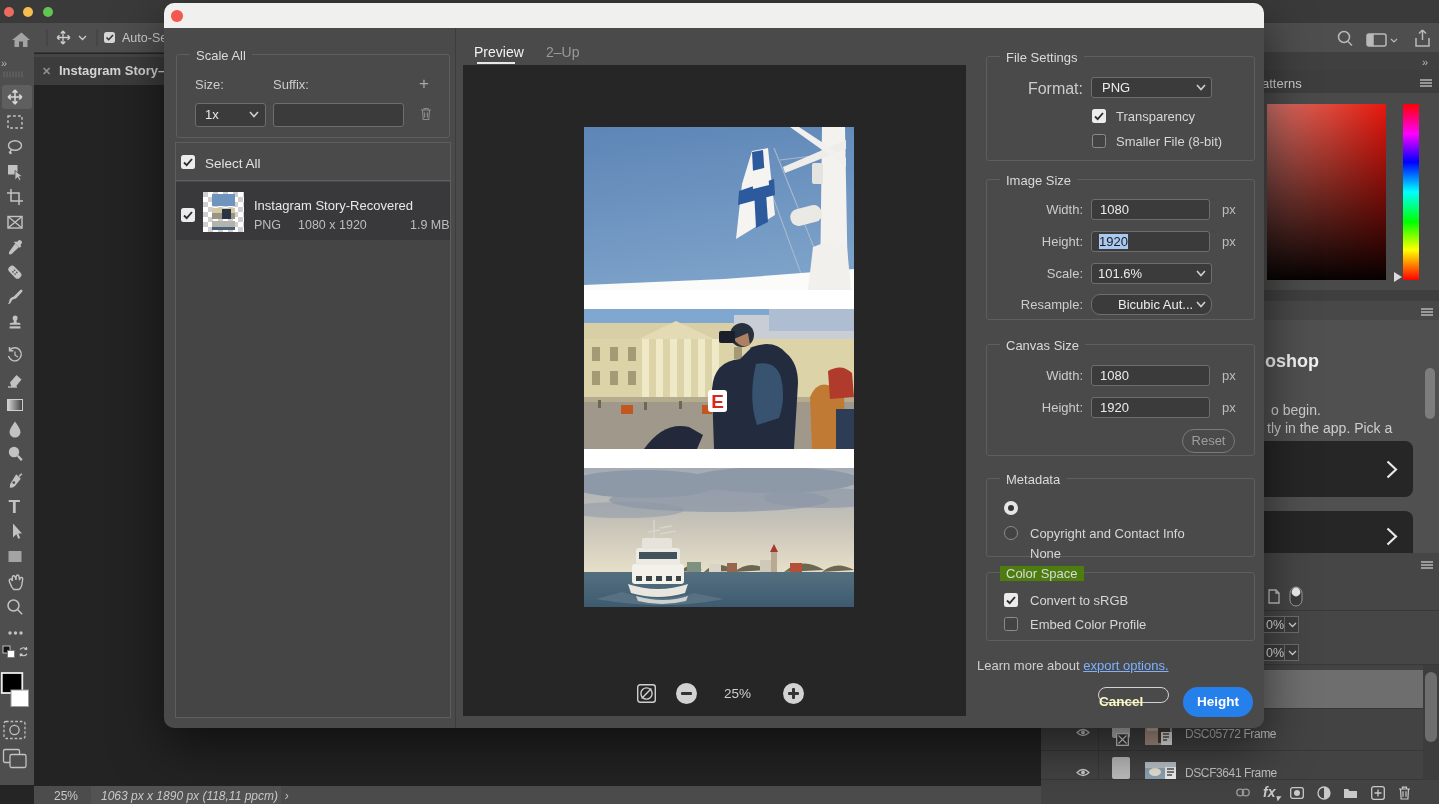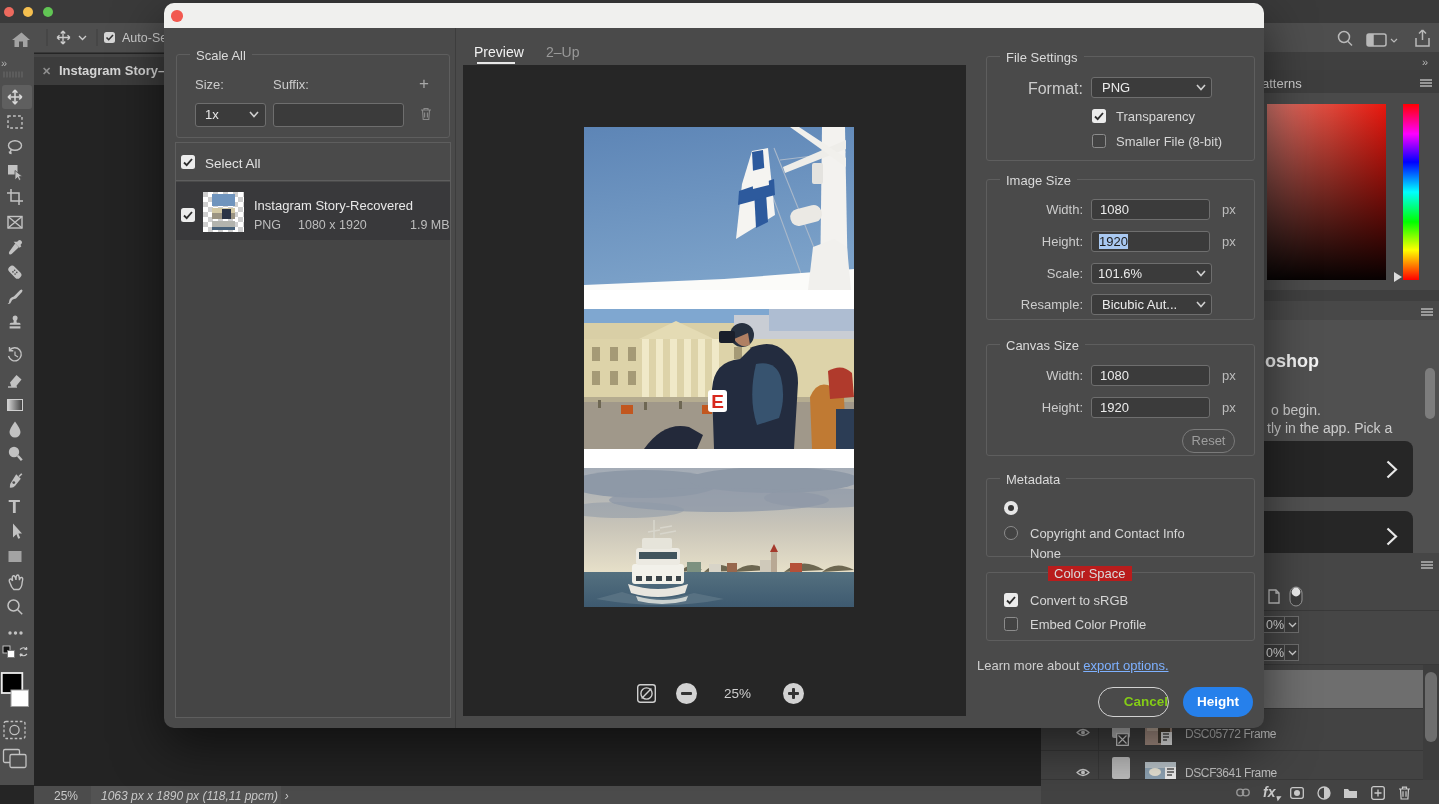--- a/index.html
+++ b/index.html
@@ -610,21 +610,21 @@
     <div class="abs" style="left:819px;top:231px;width:100px;text-align:right;color:#cccccc;font-size:13px;">Height:</div>
     <div class="abs" style="left:927px;top:228px;width:119px;height:21px;background:#3b3b3b;border:1px solid #6e6e6e;border-radius:3px;"></div>
     <div class="abs" style="left:935px;top:231px;background:#a9c9f2;color:#1c1c1c;font-size:13px;line-height:15px;">1920</div>
     <div class="abs" style="left:1058px;top:231px;color:#bdbdbd;font-size:13px;">px</div>
     <div class="abs" style="left:819px;top:263px;width:100px;text-align:right;color:#cccccc;font-size:13px;">Scale:</div>
     <div class="abs" style="left:927px;top:260px;width:121px;height:21px;background:#3b3b3b;border:1px solid #6e6e6e;border-radius:3px;color:#ececec;font-size:13px;line-height:19px;padding-left:6px;">101.6%</div>
     <svg class="abs" style="left:1032px;top:267px;" width="10" height="7" viewBox="0 0 10 7">
         <path d="M1 1 L5 5.5 L9 1" stroke="#cfcfcf" stroke-width="1.6" fill="none"></path>
       </svg>
     <div class="abs" style="left:819px;top:294px;width:100px;text-align:right;color:#cccccc;font-size:13px;">Resample:</div>
-    <div class="abs" style="left:927px;top:291px;width:121px;height:21px;background:#3b3b3b;border:1px solid #6e6e6e;border-radius:3px;color:#ececec;font-size:13px;line-height:19px;padding-left:10px;">Bicubic Aut...</div>
+    <div class="abs" style="left:927px;top:291px;width:121px;height:21px;background:#3b3b3b;border:1px solid #6e6e6e;border-radius:9px;color:#ececec;font-size:13px;line-height:19px;padding-left:26px;">Bicubic Aut...</div>
     <svg class="abs" style="left:1032px;top:298px;" width="10" height="7" viewBox="0 0 10 7">
         <path d="M1 1 L5 5.5 L9 1" stroke="#cfcfcf" stroke-width="1.6" fill="none"></path>
       </svg>
 
     <div class="abs" style="left:822px;top:341px;width:269px;height:112px;border:1px solid #5e5e5e;border-radius:3px;"></div>
     <div class="abs" style="left:836px;top:335px;background:#4a4a4a;padding:0 6px;color:#dadada;font-size:13px;">Canvas Size</div>
     <div class="abs" style="left:819px;top:365px;width:100px;text-align:right;color:#cccccc;font-size:13px;">Width:</div>
     <div class="abs" style="left:927px;top:362px;width:119px;height:21px;background:#3b3b3b;border:1px solid #6e6e6e;border-radius:3px;color:#ececec;font-size:13px;line-height:19px;padding-left:8px;">1080</div>
     <div class="abs" style="left:1058px;top:365px;color:#bdbdbd;font-size:13px;">px</div>
     <div class="abs" style="left:819px;top:397px;width:100px;text-align:right;color:#cccccc;font-size:13px;">Height:</div>
@@ -634,27 +634,27 @@
 
     <div class="abs" style="left:822px;top:475px;width:269px;height:79px;border:1px solid #5e5e5e;border-radius:3px;"></div>
     <div class="abs" style="left:836px;top:469px;background:#4a4a4a;padding:0 6px;color:#dadada;font-size:13px;">Metadata</div>
     <div class="abs" style="left:840px;top:498px;width:14px;height:14px;border-radius:50%;background:#e6e6e6;"></div>
     <div class="abs" style="left:844px;top:502px;width:6px;height:6px;border-radius:50%;background:#353535;"></div>
     <div class="abs" style="left:866px;top:498px;color:#d6d6d6;font-size:13px;margin-top:45px;">None</div>
     <div class="abs" style="left:840px;top:523px;width:14px;height:14px;border-radius:50%;background:#434343;border:1px solid #8c8c8c;"></div>
     <div class="abs" style="left:866px;top:523px;color:#d6d6d6;font-size:13px;">Copyright and Contact Info</div>
 
     <div class="abs" style="left:822px;top:569px;width:269px;height:69px;border:1px solid #5e5e5e;border-radius:3px;"></div>
-    <div class="abs" style="left:884px;top:563px;background:#b91c1c;padding:0 6px;color:#dadada;font-size:13px;">Color Space</div>
+    <div class="abs" style="left:836px;top:563px;background:#4d7c0f;padding:0 6px;color:#dadada;font-size:13px;">Color Space</div>
     <div class="abs" style="left:840px;top:590px;width:14px;height:14px;background:#ececec;border-radius:2.5px;"></div>
     <svg class="abs" style="left:842px;top:593px;" width="10" height="9" viewBox="0 0 10 9">
         <path d="M1 4.5 L3.7 7.2 L9 1" stroke="#2d2d2d" stroke-width="1.8" fill="none"></path>
       </svg>
     <div class="abs" style="left:866px;top:590px;color:#d6d6d6;font-size:13px;">Convert to sRGB</div>
     <div class="abs" style="left:840px;top:614px;width:14px;height:14px;background:#434343;border:1px solid #8c8c8c;border-radius:2.5px;"></div>
     <div class="abs" style="left:866px;top:614px;color:#d6d6d6;font-size:13px;">Embed Color Profile</div>
 
     <div class="abs" style="left:813px;top:655px;color:#cecece;font-size:13px;">Learn more about <span style="color:#7eb1ff;text-decoration:underline;">export options.</span></div>
-    <div class="abs" style="left:934px;top:684px;width:71px;height:30px;border:1.5px solid #d2d2d2;border-radius:15px;color:#84cc16;font-size:13.5px;font-weight:bold;text-align:right;line-height:27px;">Cancel</div>
+    <div class="abs" style="left:934px;top:684px;width:71px;height:16px;border:1.5px solid #d2d2d2;border-radius:15px;color:#fef9c3;font-size:13.5px;font-weight:bold;text-align:left;line-height:27px;">Cancel</div>
     <div class="abs" style="left:1019px;top:684px;width:70px;height:30px;background:#2680eb;border-radius:15px;color:#ffffff;font-size:13.5px;font-weight:bold;text-align:center;line-height:30px;">Height</div>
   </div>
 
 </div>
 
 </body></html>

